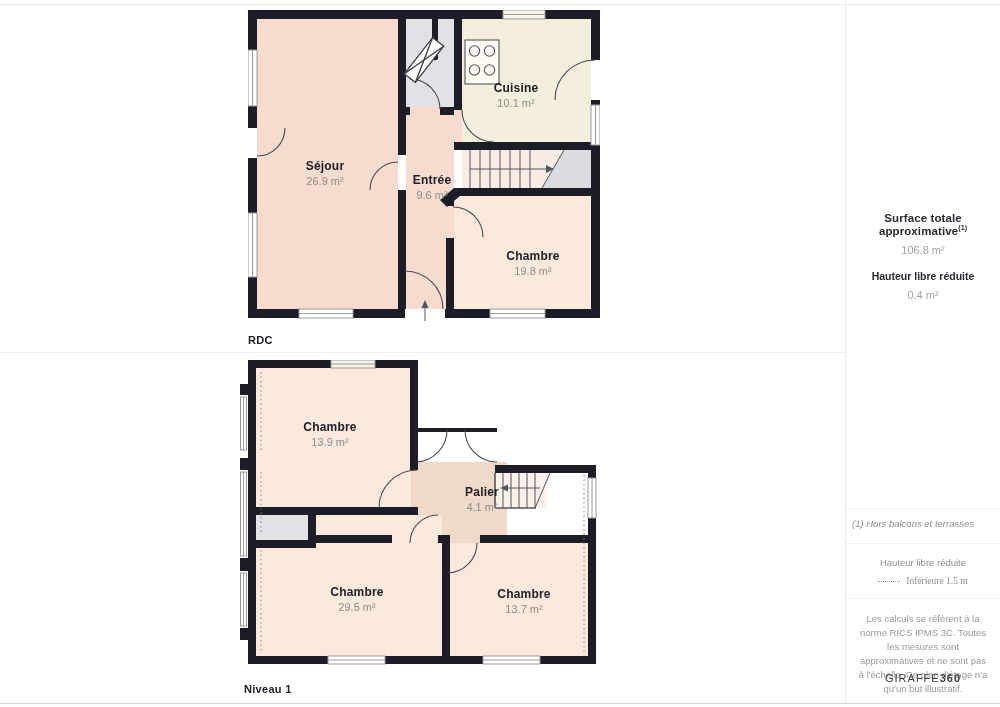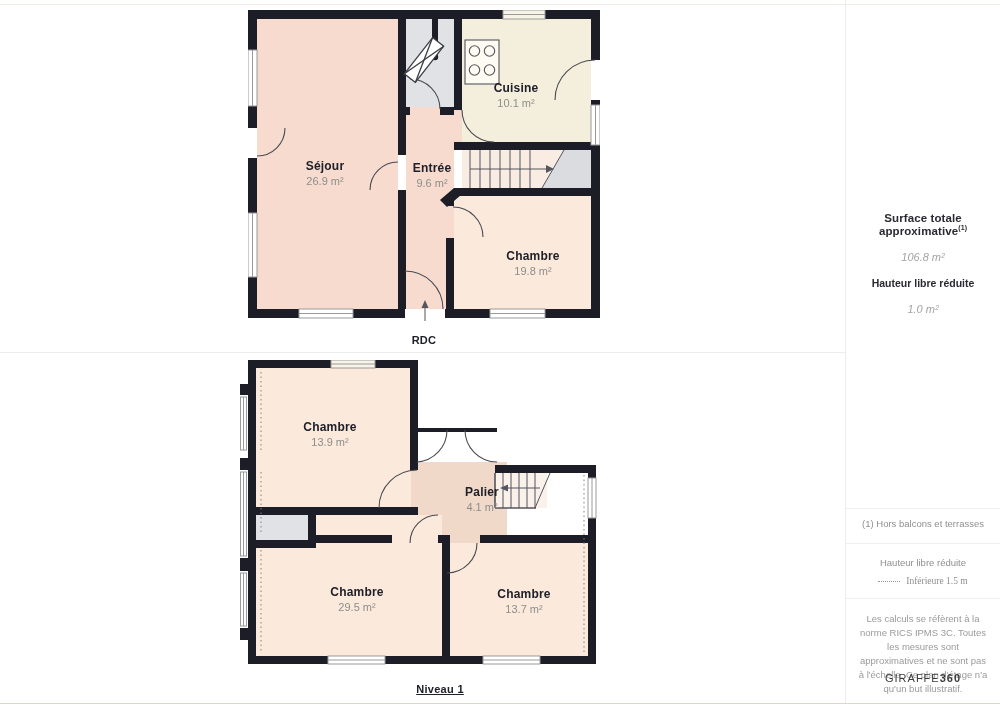--- a/index.html
+++ b/index.html
@@ -18,32 +18,32 @@
   .plan svg{display:block;}
 
   .room-label{
     position:absolute;text-align:center;white-space:nowrap;
     transform:translate(-50%,-50%);line-height:1.25;
   }
   .room-label .rname{font-size:12px;font-weight:bold;color:#20202a;letter-spacing:.2px;}
   .room-label .rarea{font-size:11px;color:#8d8d8d;margin-top:1px;}
 
   .floor-label{
-    position:absolute;text-align:center;font-size:11px;font-weight:bold;
+    position:absolute;text-align:left;font-size:11px;font-weight:bold;
     color:#20202a;letter-spacing:.3px;
   }
 
   .sidebar{position:absolute;left:846px;top:0;width:154px;height:703px;}
   .sb-surface{position:absolute;top:212px;left:0;width:154px;text-align:center;}
   .sb-title{font-size:11.5px;font-weight:bold;color:#2a2a32;letter-spacing:.1px;}
   .sb-title sup{font-size:7px;}
-  .sb-value{font-size:11px;color:#a3a3a3;margin-top:14px;font-style:italic;}
+  .sb-value{font-size:11px;color:#a3a3a3;margin-top:7px;}
   .sb-h2{font-size:10.5px;font-weight:bold;color:#2a2a32;margin-top:14px;}
   .sb-line{position:absolute;left:0;width:154px;height:1px;background:#efefef;}
-  .sb-note{position:absolute;left:6px;width:142px;text-align:center;font-size:9.5px;color:#8f8f8f;}
+  .sb-note{position:absolute;left:6px;width:142px;text-align:left;font-size:9.5px;color:#8f8f8f;font-style:italic;}
   .legend-title{position:absolute;left:6px;width:142px;text-align:center;font-size:9.5px;color:#8f8f8f;}
   .legend-item{position:absolute;left:6px;width:142px;text-align:center;font-size:9.5px;color:#8f8f8f;font-family:Liberation Serif, serif;}
   .dotted-sample{display:inline-block;width:22px;height:1px;border-top:1px dotted #999;vertical-align:middle;margin-right:6px;}
   .sb-disclaimer{position:absolute;left:10px;top:612px;width:134px;text-align:center;font-size:9.5px;color:#9a9a9a;line-height:1.48;}
   .sb-brand{position:absolute;left:0;top:672px;width:154px;text-align:center;font-size:11px;color:#3a3a3a;letter-spacing:1px;}
   .sb-brand .b{font-weight:bold;}
 </style>
 </head>
 <body>
 
@@ -155,21 +155,21 @@
     <g>
       <line x1="177" y1="311" x2="177" y2="296" stroke="#55555d" stroke-width="1"></line>
       <polygon points="173.5,298 177,290 180.5,298" fill="#55555d"></polygon>
     </g>
   </svg>
 
   <div class="room-label" style="left:77px;top:164px;">
     <div class="rname">Séjour</div>
     <div class="rarea">26.9 m²</div>
   </div>
-  <div class="room-label" style="left:184px;top:166px;">
+  <div class="room-label" style="left:184px;top:178px;">
     <div class="rname">Entrée</div>
     <div class="rarea">9.6 m²</div>
   </div>
   <div class="room-label" style="left:268px;top:86px;">
     <div class="rname">Cuisine</div>
     <div class="rarea">10.1 m²</div>
   </div>
   <div class="room-label" style="left:285px;top:254px;">
     <div class="rname">Chambre</div>
     <div class="rarea">19.8 m²</div>
@@ -270,28 +270,28 @@
   </div>
   <div class="room-label" style="left:117px;top:240px;">
     <div class="rname">Chambre</div>
     <div class="rarea">29.5 m²</div>
   </div>
   <div class="room-label" style="left:284px;top:242px;">
     <div class="rname">Chambre</div>
     <div class="rarea">13.7 m²</div>
   </div>
 </div>
-<div class="floor-label" style="left:256px;top:683px;width:368px;text-decoration:underline;">Niveau 1</div>
+<div class="floor-label" style="left:244px;top:683px;width:368px;">Niveau 1</div>
 
 <div class="sidebar">
   <div class="sb-surface">
     <div class="sb-title"><span>Surface totale approximative</span><sup>(1)</sup></div>
     <div class="sb-value">106.8 m²</div>
     <div class="sb-h2">Hauteur libre réduite</div>
-    <div class="sb-value">1.0 m²</div>
+    <div class="sb-value">0.4 m²</div>
   </div>
 
   <div class="sb-line" style="top:508px;"></div>
   <div class="sb-note" style="top:518px;">(1) Hors balcons et terrasses</div>
 
   <div class="sb-line" style="top:543px;"></div>
   <div class="legend-title" style="top:557px;">Hauteur libre réduite</div>
   <div class="legend-item" style="top:576px;">
     <span class="dotted-sample"></span><span>Inférieure 1.5 m</span>
   </div>

